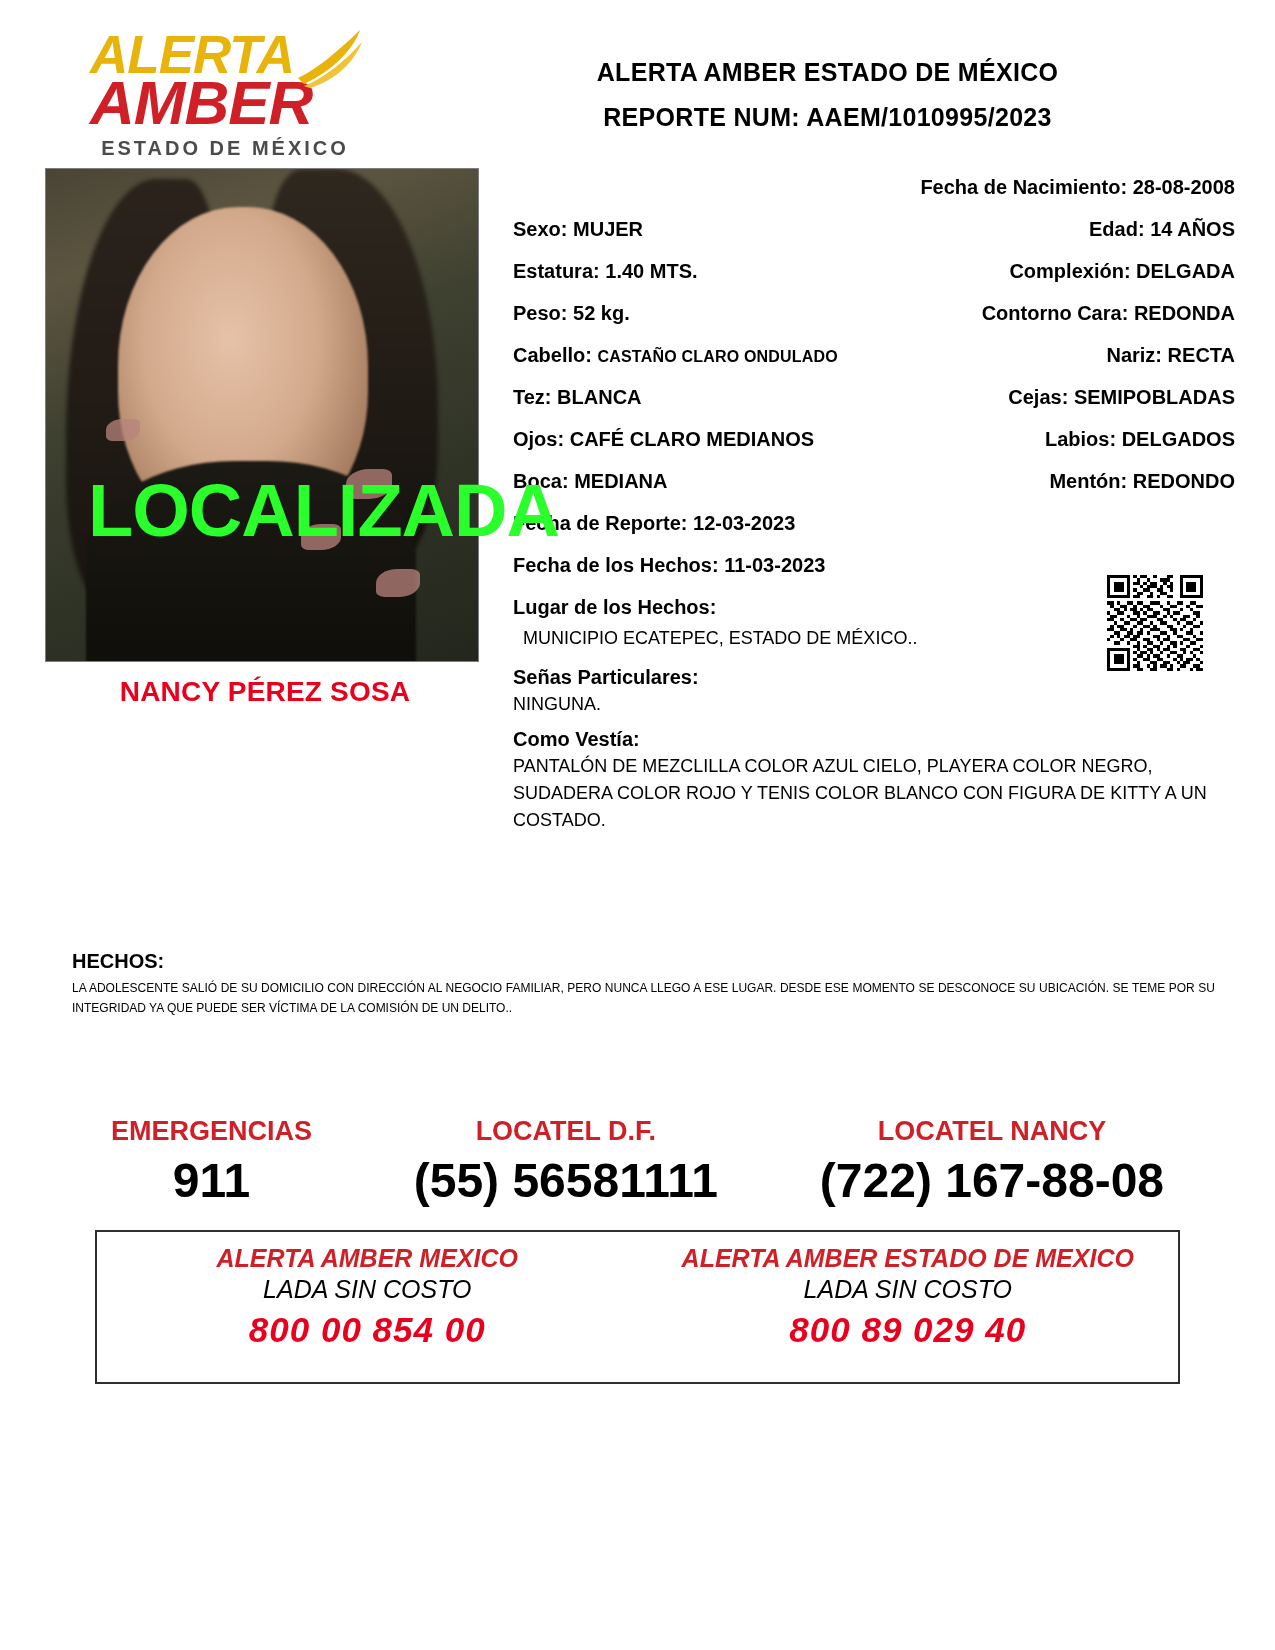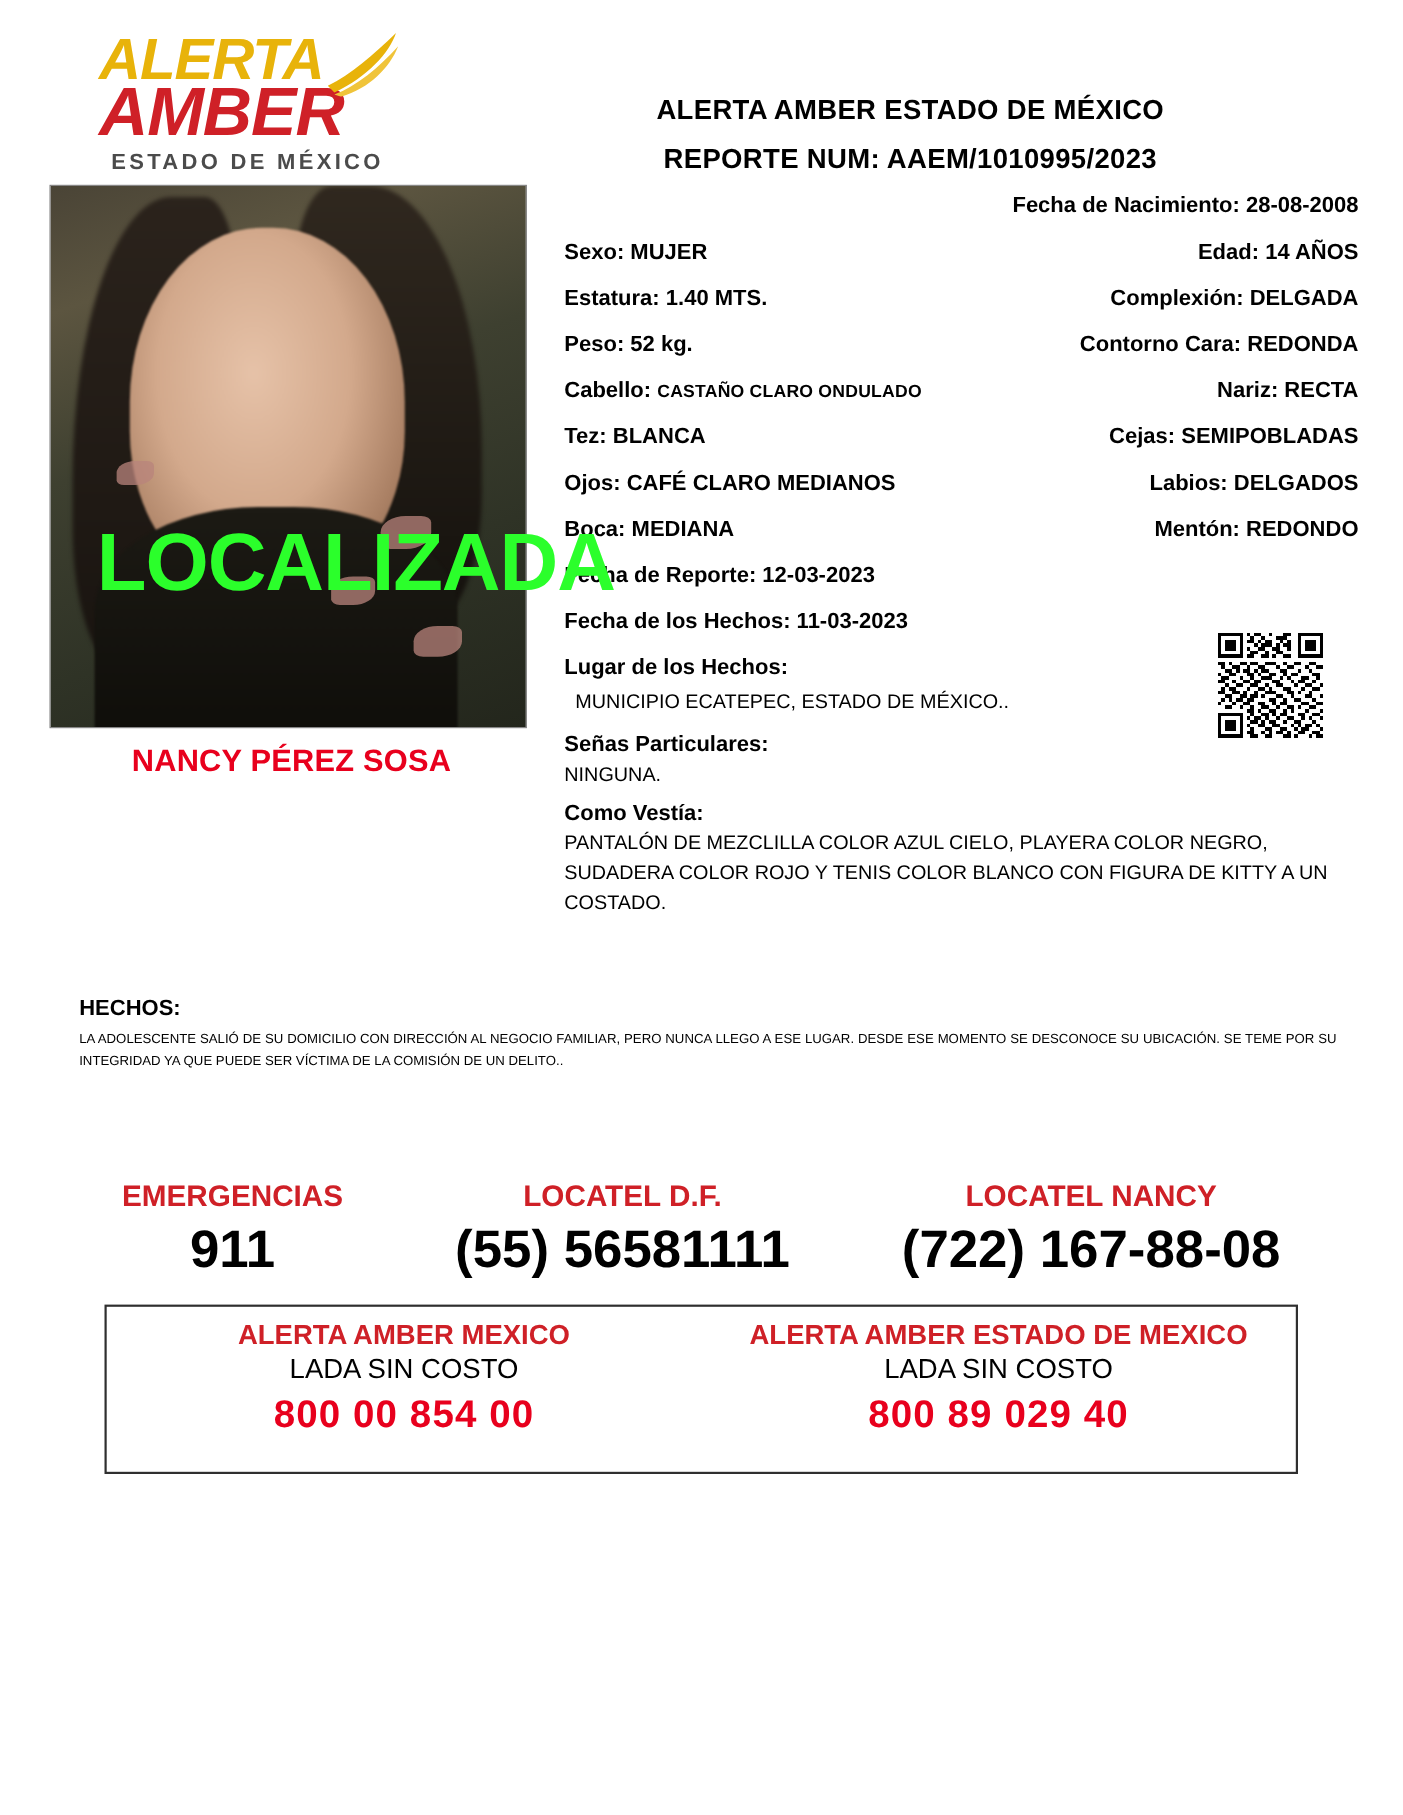--- a/index.html
+++ b/index.html
@@ -12,21 +12,21 @@
     height: 1650px;
     font-family: "Liberation Sans", sans-serif;
     color: #000000;
     position: relative;
     overflow: hidden;
   }
 
   
   .header {
     display: flex;
-    align-items: flex-end;
+    align-items: flex-start;
     padding: 30px 40px 0 40px;
   }
   .logo-block {
     width: 380px;
     padding-left: 50px;
     box-sizing: border-box;
   }
   .logo-alerta {
     font-family: "Liberation Sans", sans-serif;
     font-weight: bold;
@@ -212,21 +212,21 @@
     font-weight: bold;
     color: #2bff2b;
     letter-spacing: -1px;
     pointer-events: none;
     white-space: nowrap;
   }
 
   
   .hechos {
     padding: 0 40px;
-    margin-top: 72px;
+    margin-top: 116px;
   }
   .hechos-title {
     font-size: 20px;
     font-weight: bold;
     padding-left: 32px;
   }
   .hechos-text {
     font-size: 12px;
     line-height: 1.62;
     margin-top: 6px;
@@ -258,20 +258,21 @@
   .footer-box {
     margin: 22px 95px 0 95px;
     border: 2px solid #2f2f2f;
     display: flex;
     height: 150px;
   }
   .footer-col {
     flex: 1;
     text-align: center;
     padding-top: 12px;
+    font-style: italic;
   }
   .footer-title {
     color: #cf2027;
     font-size: 25px;
     font-weight: bold;
   }
   .footer-sub {
     font-size: 25px;
     margin-top: 2px;
   }

